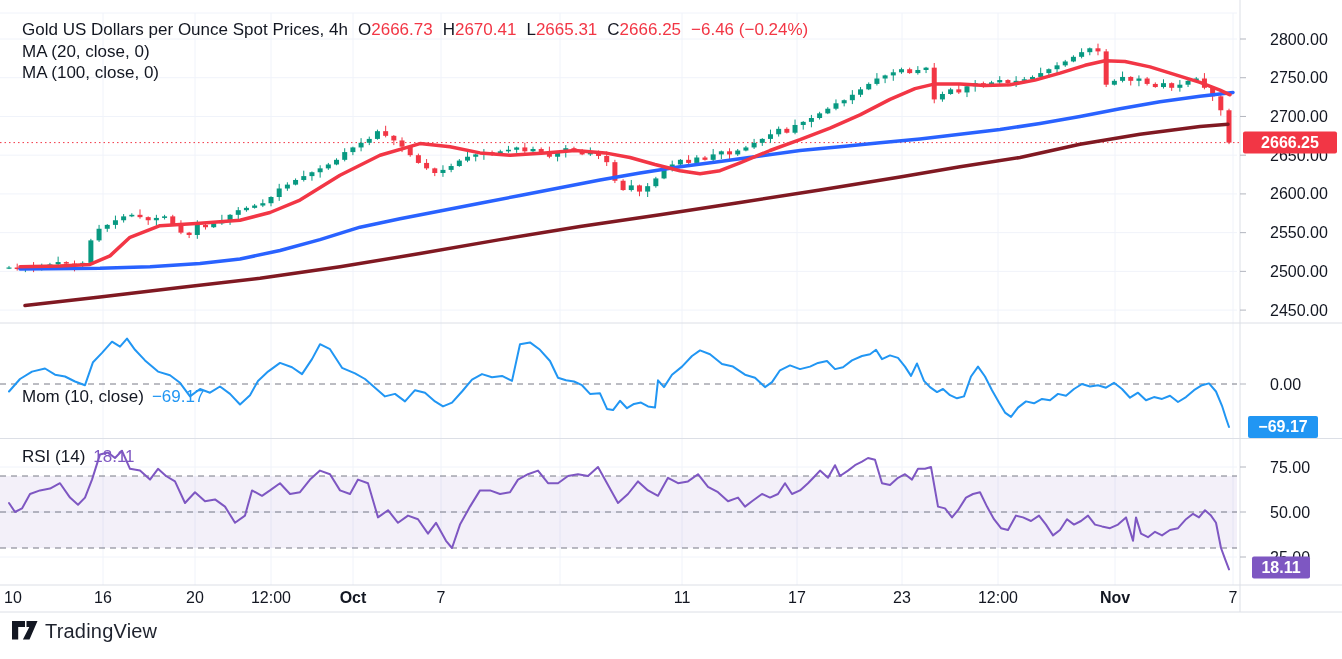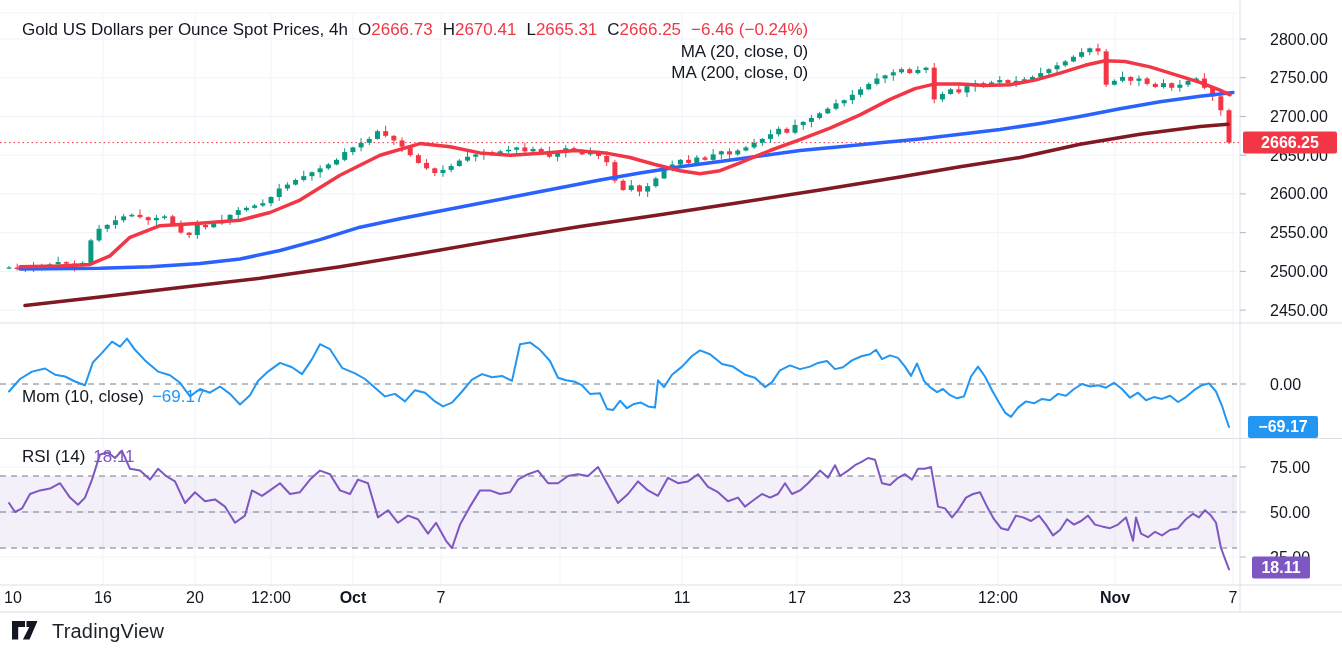--- a/index.html
+++ b/index.html
@@ -1,28 +1,28 @@
 <!DOCTYPE html>
 <html><head>
 <meta charset="utf-8">
 <style>
   html,body{margin:0;padding:0;background:#ffffff;}
   body{font-family:"Liberation Sans","DejaVu Sans",sans-serif;color:#131722;}
   #stage{position:relative;width:1342px;height:659px;background:#fff;overflow:hidden;}
   #chart-svg{position:absolute;left:0;top:0;}
   .legend{position:absolute;left:22px;font-size:17px;line-height:21.5px;color:#131722;white-space:nowrap;}
-  .legend-main{top:19px;text-align:right;}
+  .legend-main{top:19px;}
   .lrow{height:21.5px;}
   .red{color:#f23645;}
   .ohlc-letter{color:#131722;margin-left:10px;}
   .legend-mom{top:338px;margin-top:48px;}
   .legend-rsi{top:446px;text-align:center;}
   .mom-val{color:#2196f3;margin-left:8px;}
   .rsi-val{color:#7e57c2;margin-left:8px;}
-  .brand{position:absolute;left:12px;top:620px;display:flex;align-items:center;gap:14px;}
+  .brand{position:absolute;left:12px;top:620px;display:flex;align-items:center;gap:7px;}
   .brand-text{font-size:20px;color:#1e222d;letter-spacing:0.2px;}
   svg text{font-family:"Liberation Sans","DejaVu Sans",sans-serif;}
 </style>
 </head>
 <body>
 
 <div id="stage">
   <svg id="chart-svg" width="1342" height="659">
       <line x1="0" y1="39" x2="1237" y2="39" stroke="#f0f3fa" stroke-width="1"></line>
       <line x1="0" y1="77.72857142857143" x2="1237" y2="77.72857142857143" stroke="#f0f3fa" stroke-width="1"></line>
@@ -406,21 +406,21 @@
       <text x="1290" y="148.0989285714286" fill="#ffffff" font-size="16" font-weight="700" text-anchor="middle">2666.25</text>
       <rect x="1248" y="415.996072" width="70" height="22" rx="2" fill="#2196f3"></rect>
       <text x="1283" y="432.496072" fill="#ffffff" font-size="16" font-weight="700" text-anchor="middle">−69.17</text>
       <rect x="1252" y="556.402" width="58" height="22" rx="2" fill="#7e57c2"></rect>
       <text x="1281" y="572.902" fill="#ffffff" font-size="16" font-weight="700" text-anchor="middle">18.11</text>
     </svg>
 
   <div class="legend legend-main">
     <div class="lrow"><span>Gold US Dollars per Ounce Spot Prices, 4h</span><span class="ohlc-letter">O</span><span class="red">2666.73</span><span class="ohlc-letter">H</span><span class="red">2670.41</span><span class="ohlc-letter">L</span><span class="red">2665.31</span><span class="ohlc-letter">C</span><span class="red">2666.25</span><span class="red" style="margin-left:10px">−6.46 (−0.24%)</span></div>
     <div class="lrow"><span>MA (20, close, 0)</span></div>
-    <div class="lrow"><span>MA (200, close, 0)</span></div>
+    <div class="lrow"><span>MA (100, close, 0)</span></div>
   </div>
 
   <div class="legend legend-mom">
     <span>Mom (10, close)</span><span class="mom-val">−69.17</span>
   </div>
 
   <div class="legend legend-rsi">
     <span>RSI (14)</span><span class="rsi-val">18.11</span>
   </div>
 

